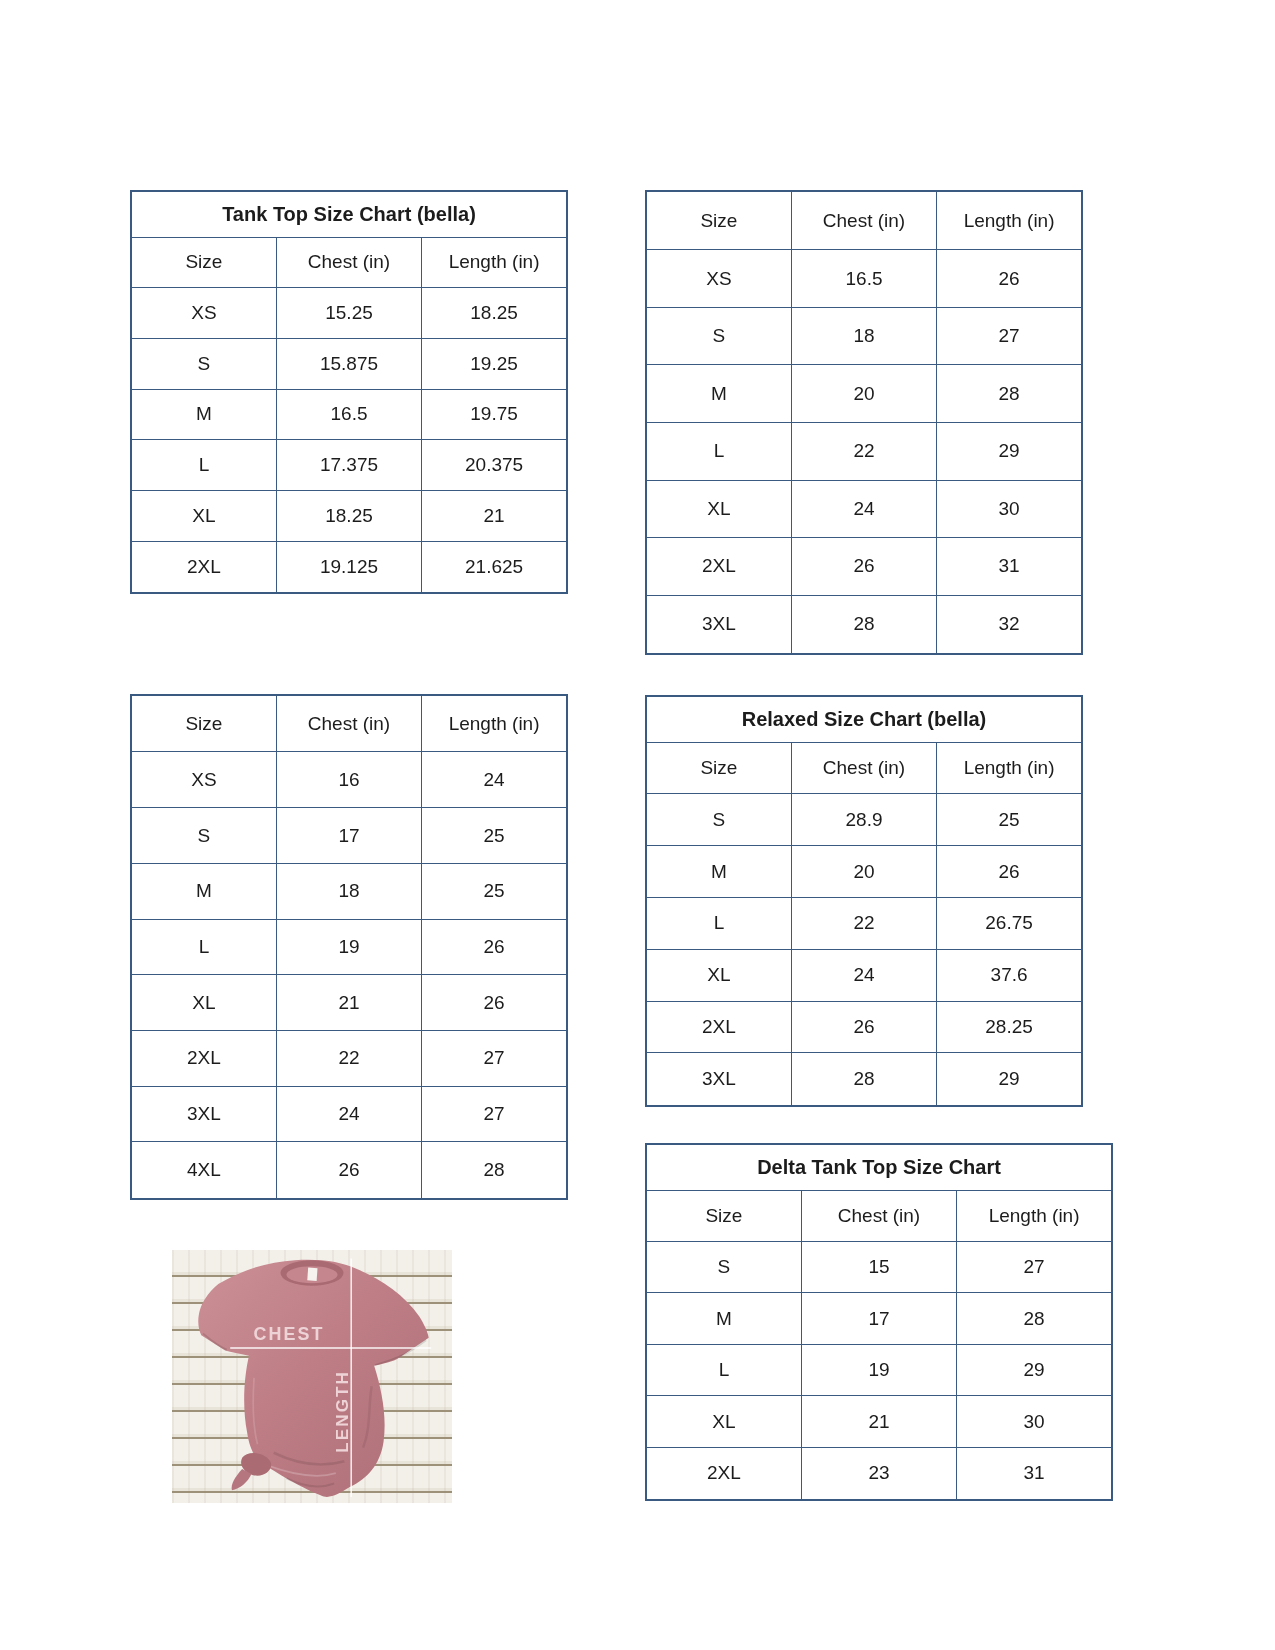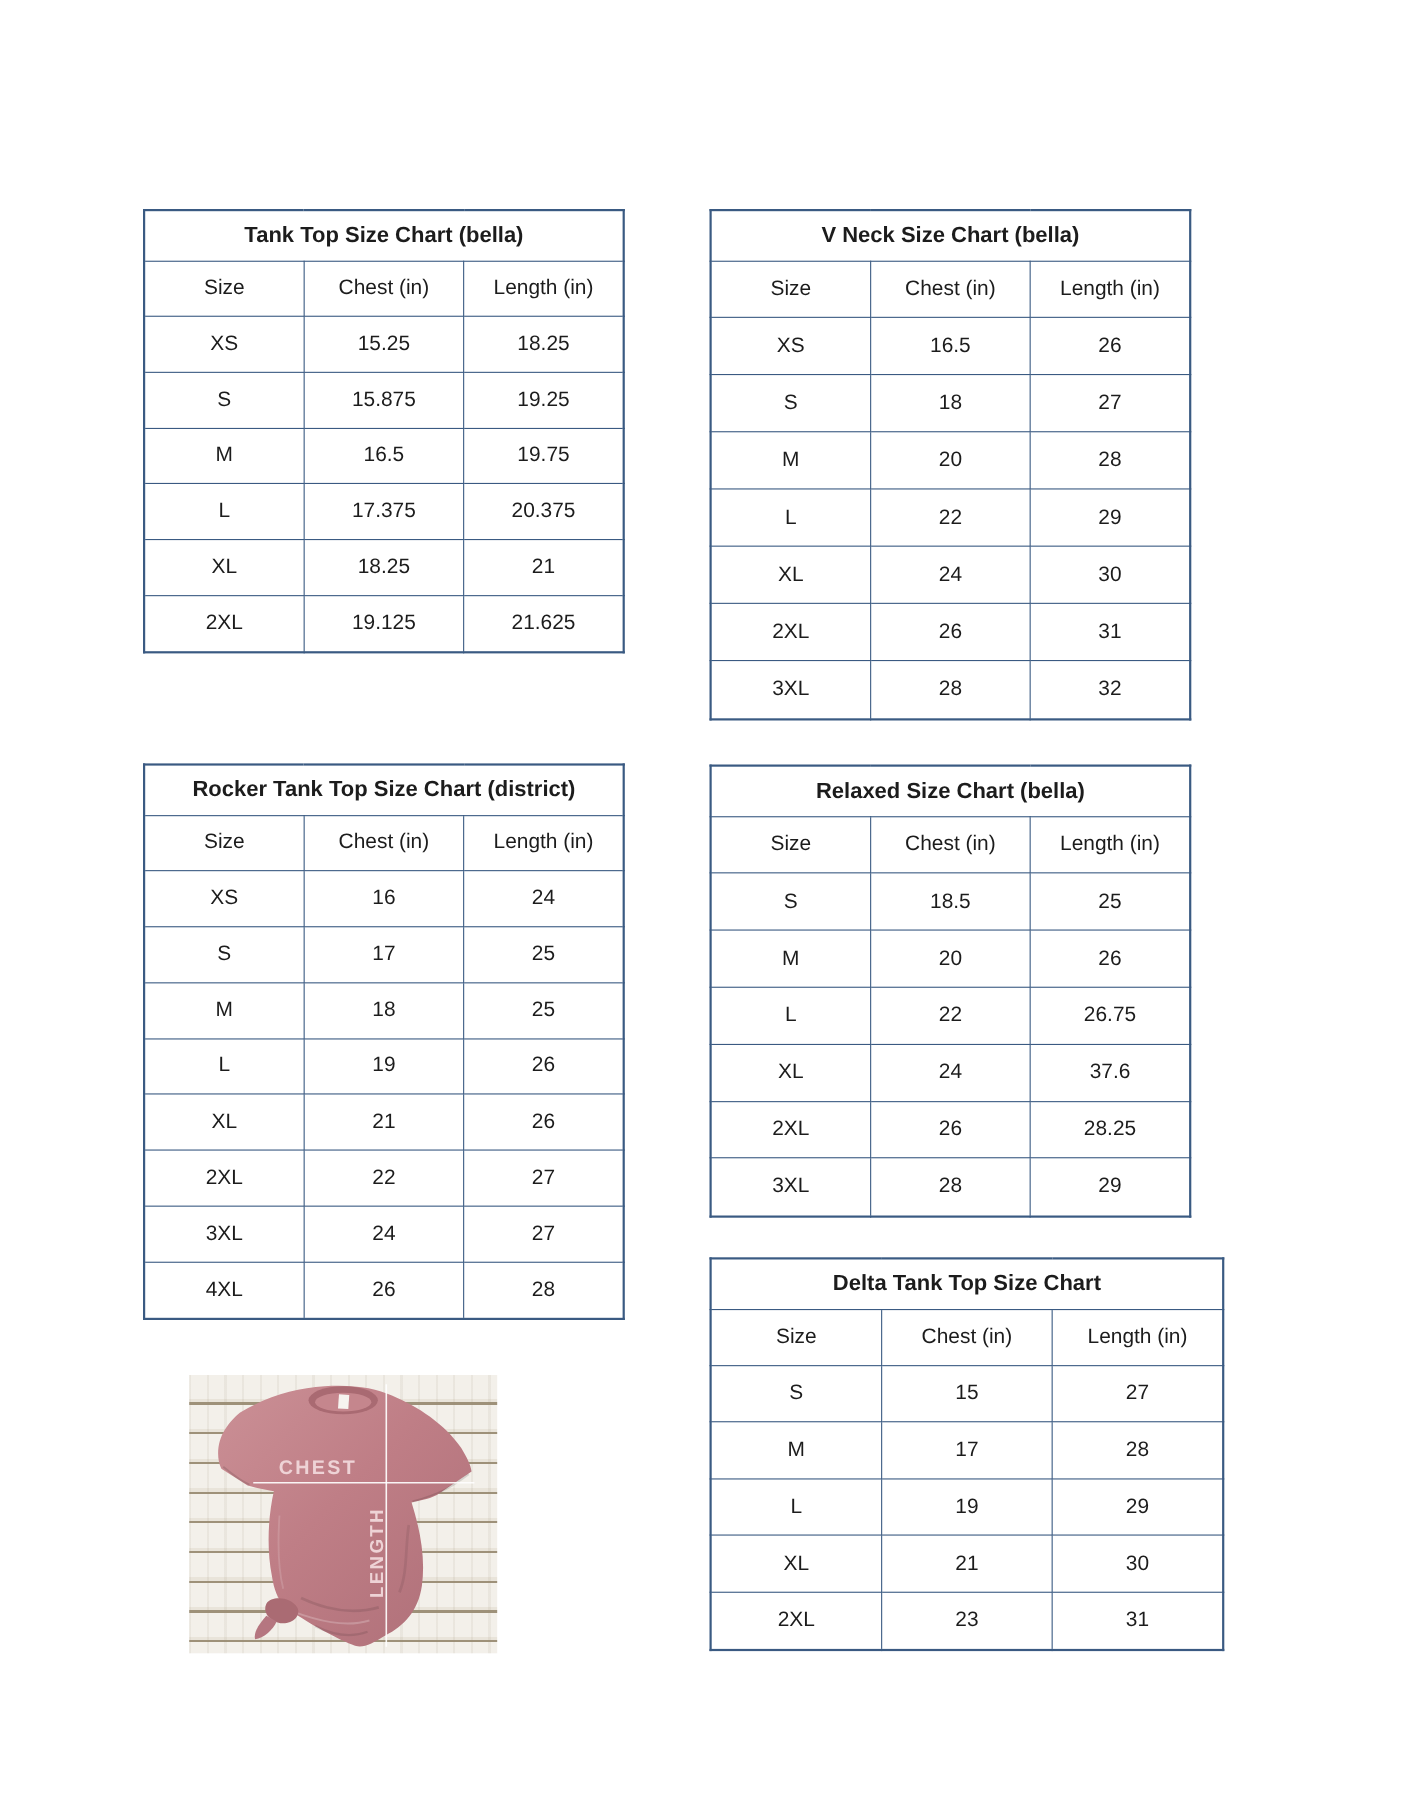--- a/index.html
+++ b/index.html
@@ -105,23 +105,20 @@
             <td>19.125</td>
             <td>21.625</td>
           </tr>
         </tbody>
       </table>
     </section>
 
   <section class="chart-host" style="left:645px;top:190px;width:438px;height:465px;">
       <table class="size-table">
         <tbody>
-          <tr class="title-row">
-            <th colspan="3" class="title-cell">V Neck Size Chart  (bella)</th>
-          </tr>
           <tr>
             <th>Size</th>
             <th>Chest (in)</th>
             <th>Length (in)</th>
           </tr>
           <tr>
             <td>XS</td>
             <td>16.5</td>
             <td>26</td>
           </tr>
@@ -155,23 +152,20 @@
             <td>28</td>
             <td>32</td>
           </tr>
         </tbody>
       </table>
     </section>
 
   <section class="chart-host" style="left:130px;top:694px;width:438px;height:506px;">
       <table class="size-table">
         <tbody>
-          <tr class="title-row">
-            <th colspan="3" class="title-cell">Rocker Tank Top Size Chart (district)</th>
-          </tr>
           <tr>
             <th>Size</th>
             <th>Chest (in)</th>
             <th>Length (in)</th>
           </tr>
           <tr>
             <td>XS</td>
             <td>16</td>
             <td>24</td>
           </tr>
@@ -220,21 +214,21 @@
           <tr class="title-row">
             <th colspan="3" class="title-cell">Relaxed Size Chart (bella)</th>
           </tr>
           <tr>
             <th>Size</th>
             <th>Chest (in)</th>
             <th>Length (in)</th>
           </tr>
           <tr>
             <td>S</td>
-            <td>18.5</td>
+            <td>28.9</td>
             <td>25</td>
           </tr>
           <tr>
             <td>M</td>
             <td>20</td>
             <td>26</td>
           </tr>
           <tr>
             <td>L</td>
             <td>22</td>

